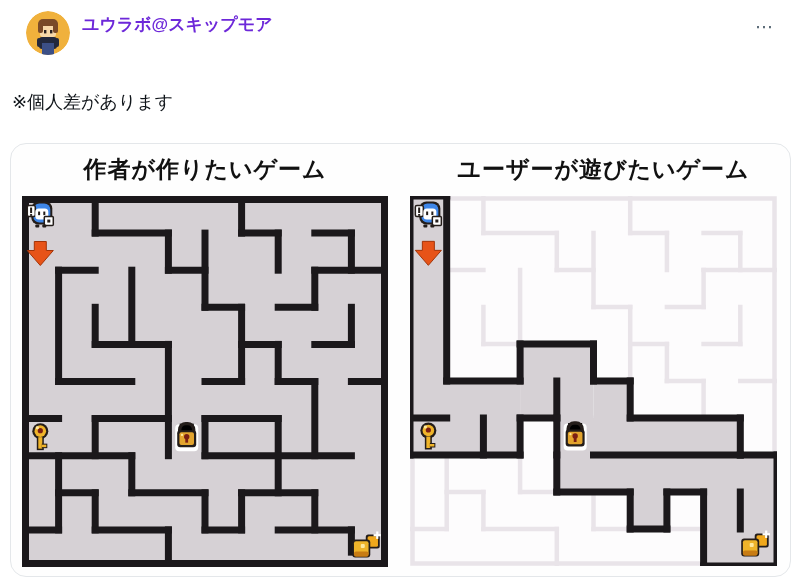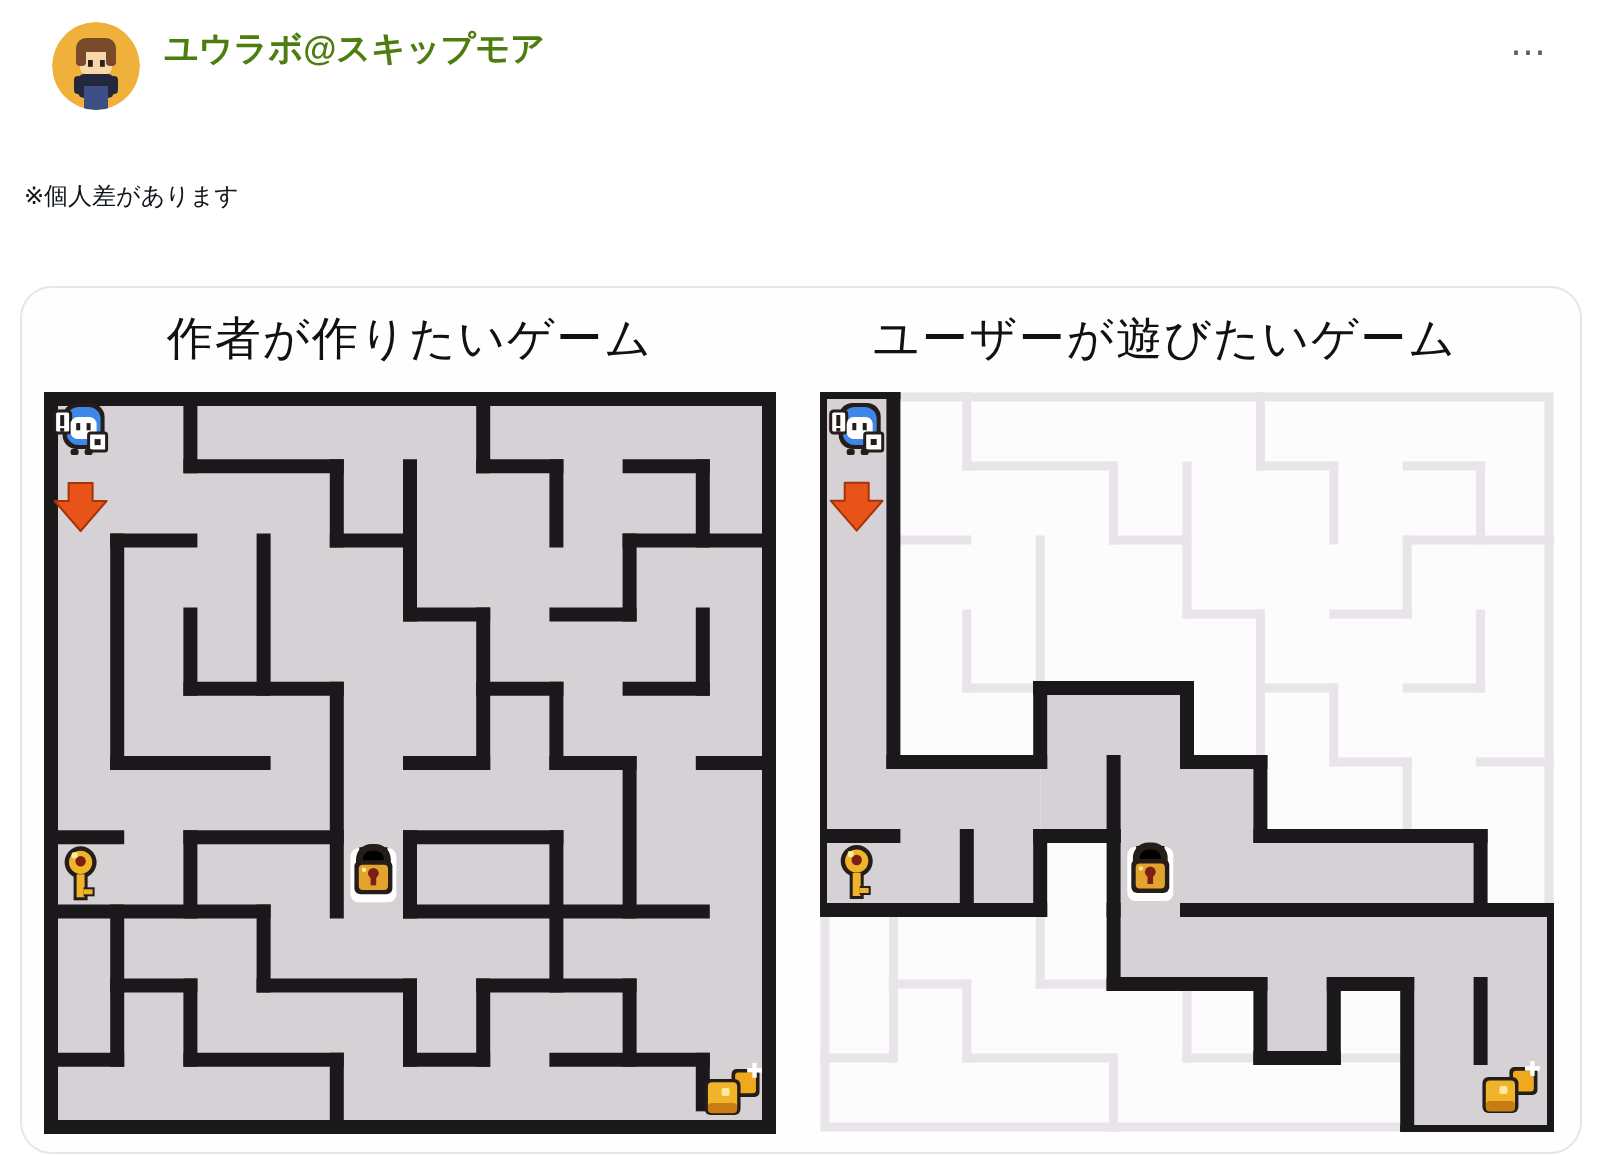--- a/index.html
+++ b/index.html
@@ -6,37 +6,37 @@
   body{
     width:800px;height:578px;position:relative;overflow:hidden;
     font-family:"Liberation Sans","DejaVu Sans",sans-serif;
     color:#0f1419;
   }
   .avatar{
     position:absolute;left:26px;top:11px;width:44px;height:44px;border-radius:50%;
     overflow:hidden;cursor:pointer;
   }
   .name-block{position:absolute;left:82px;top:14px;line-height:1.25;}
-  .display-name{font-size:17px;font-weight:bold;color:#4d7c0f;cursor:pointer;}
+  .display-name{font-size:17px;font-weight:bold;color:#6d28d9;cursor:pointer;}
   .user-handle{font-size:15px;color:#6b7280;margin-top:3px;}
   .more-btn{
     position:absolute;right:22px;top:14px;font-size:18px;color:#536471;
     letter-spacing:1px;cursor:pointer;padding:2px 4px;border-radius:50%;
   }
-  .tweet-text{position:absolute;left:12px;top:90px;font-size:12px;color:#0f1419;}
+  .tweet-text{position:absolute;left:12px;top:90px;font-size:18px;color:#0f1419;}
   .image-card{
     position:absolute;left:10px;top:143px;width:779px;height:432px;
     border:1px solid #e4e7ea;border-radius:16px;background:#fefefe;cursor:pointer;
   }
   .maze-title{
-    position:absolute;top:154px;font-size:23px;font-weight:normal;color:#111111;
+    position:absolute;top:154px;font-size:23px;font-weight:bold;color:#111111;
     text-align:center;letter-spacing:1px;white-space:nowrap;
   }
   #title-left{left:22px;width:366px;}
-  #title-right{left:399px;width:367px;}
+  #title-right{left:420px;width:367px;}
   svg.maze{position:absolute;display:block;}
   #maze-left{left:22px;top:196px;}
   #maze-right{left:410px;top:196px;}
 </style>
 </head>
 <body>
 
 <div class="avatar">
   <svg width="44" height="44" viewBox="0 0 44 44">
     <circle cx="22" cy="22" r="22" fill="#f0b13c"></circle>

